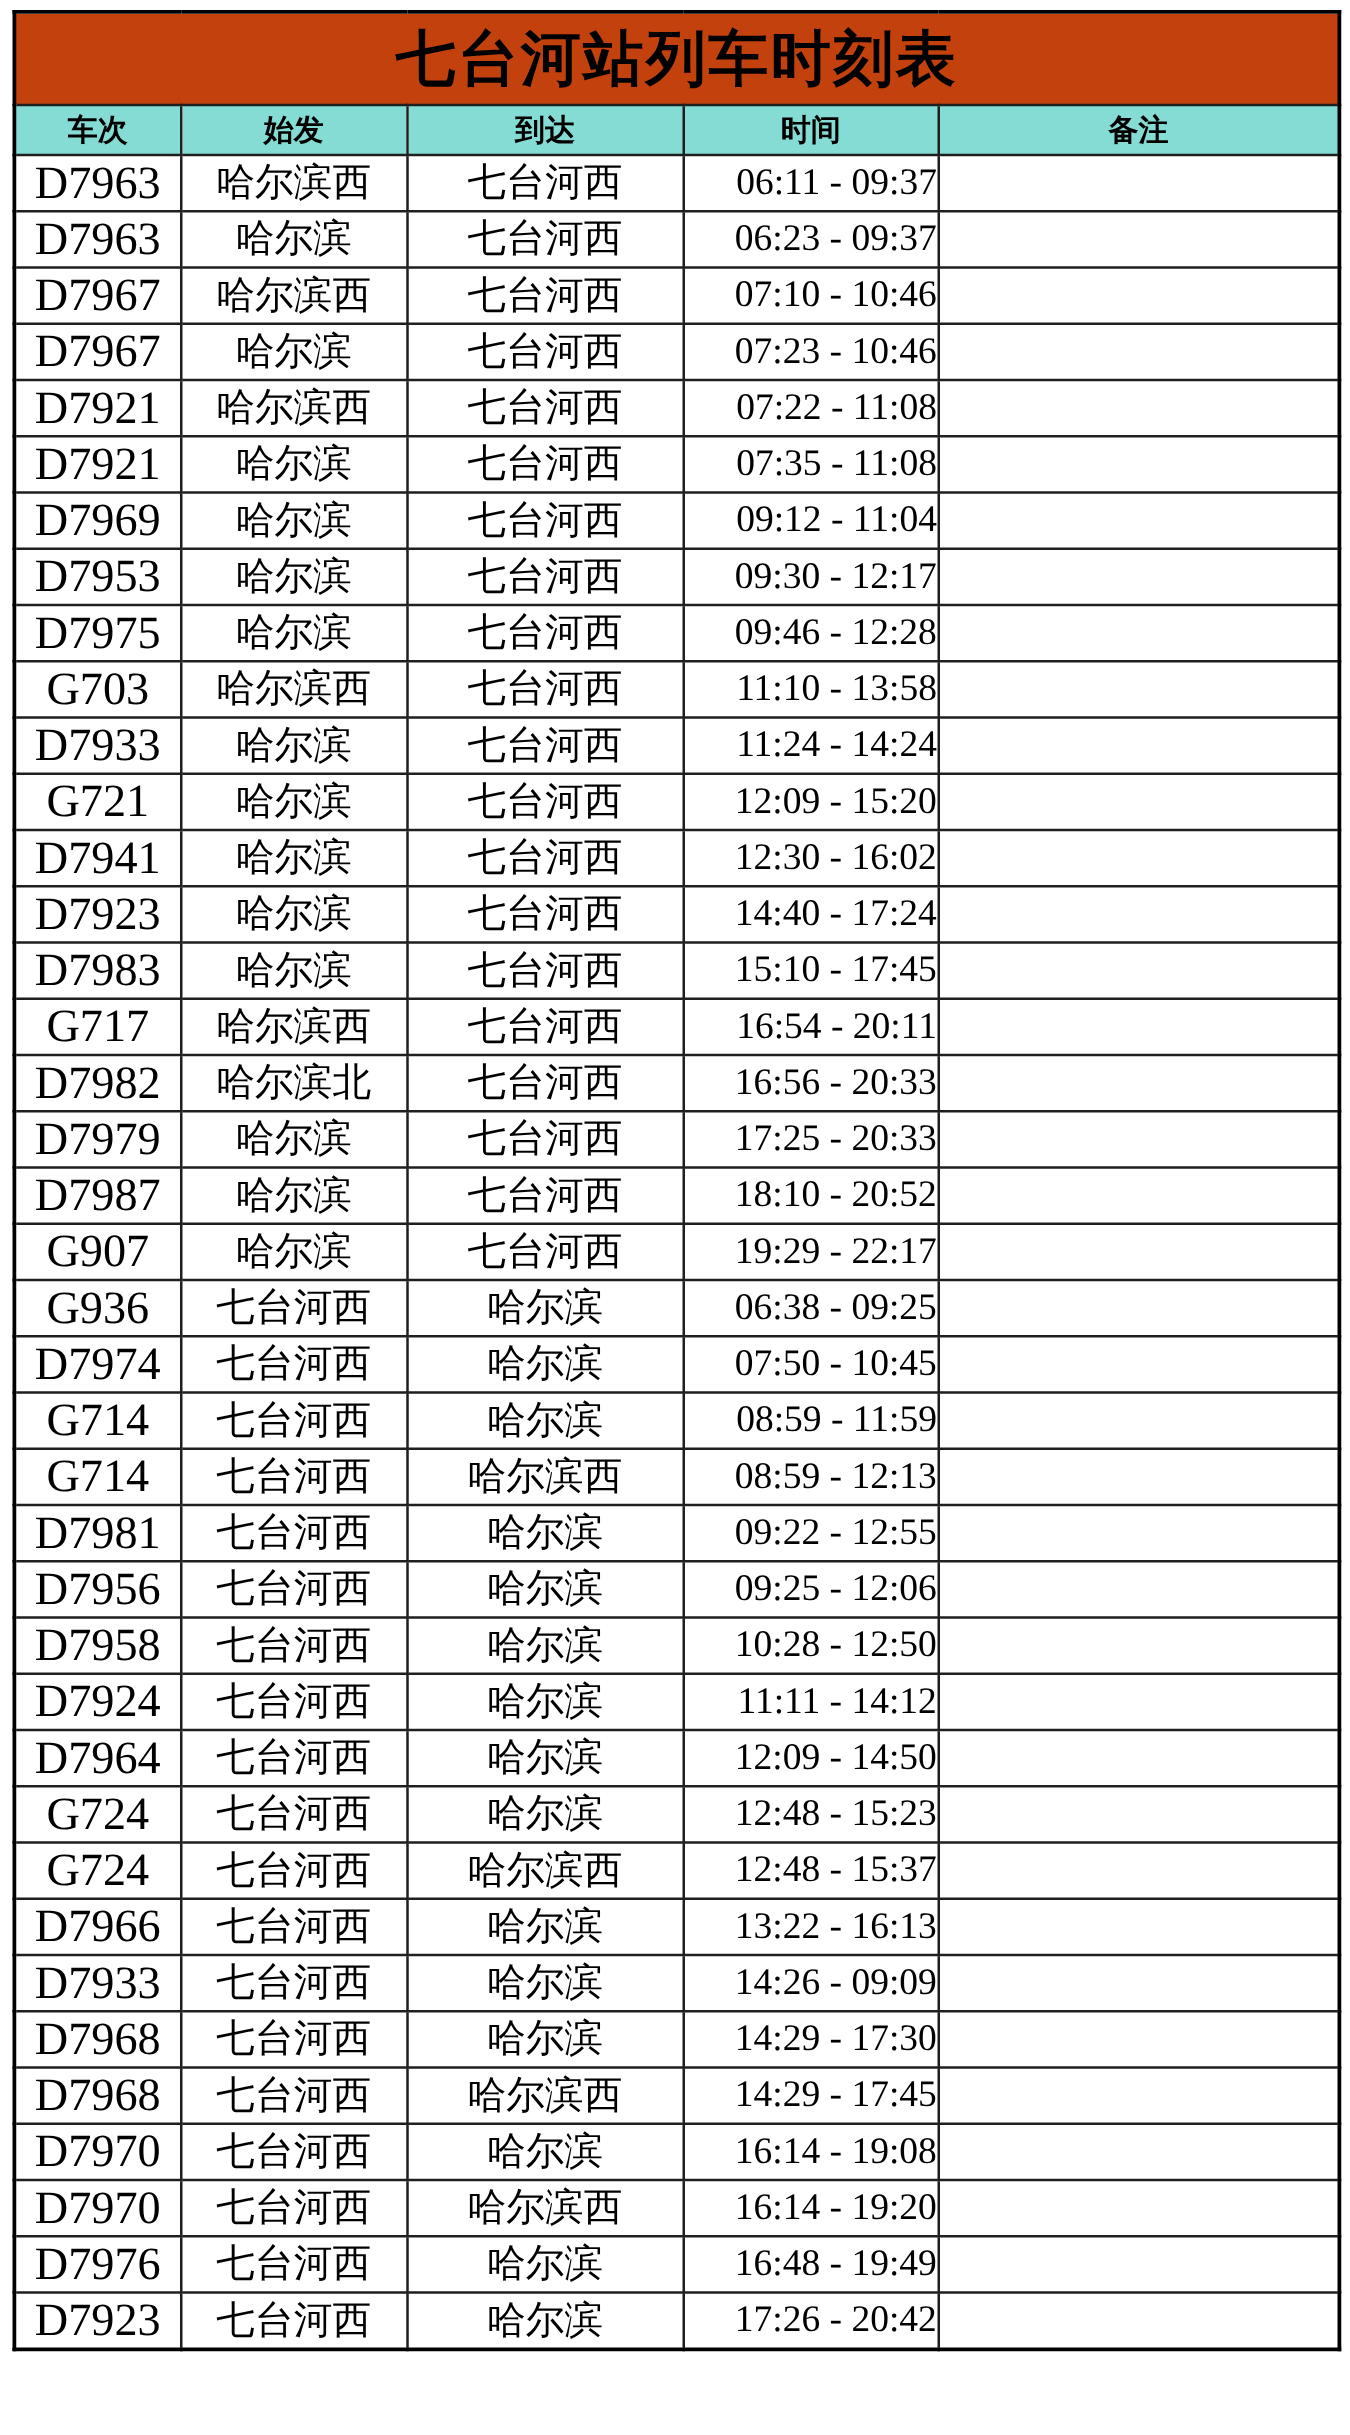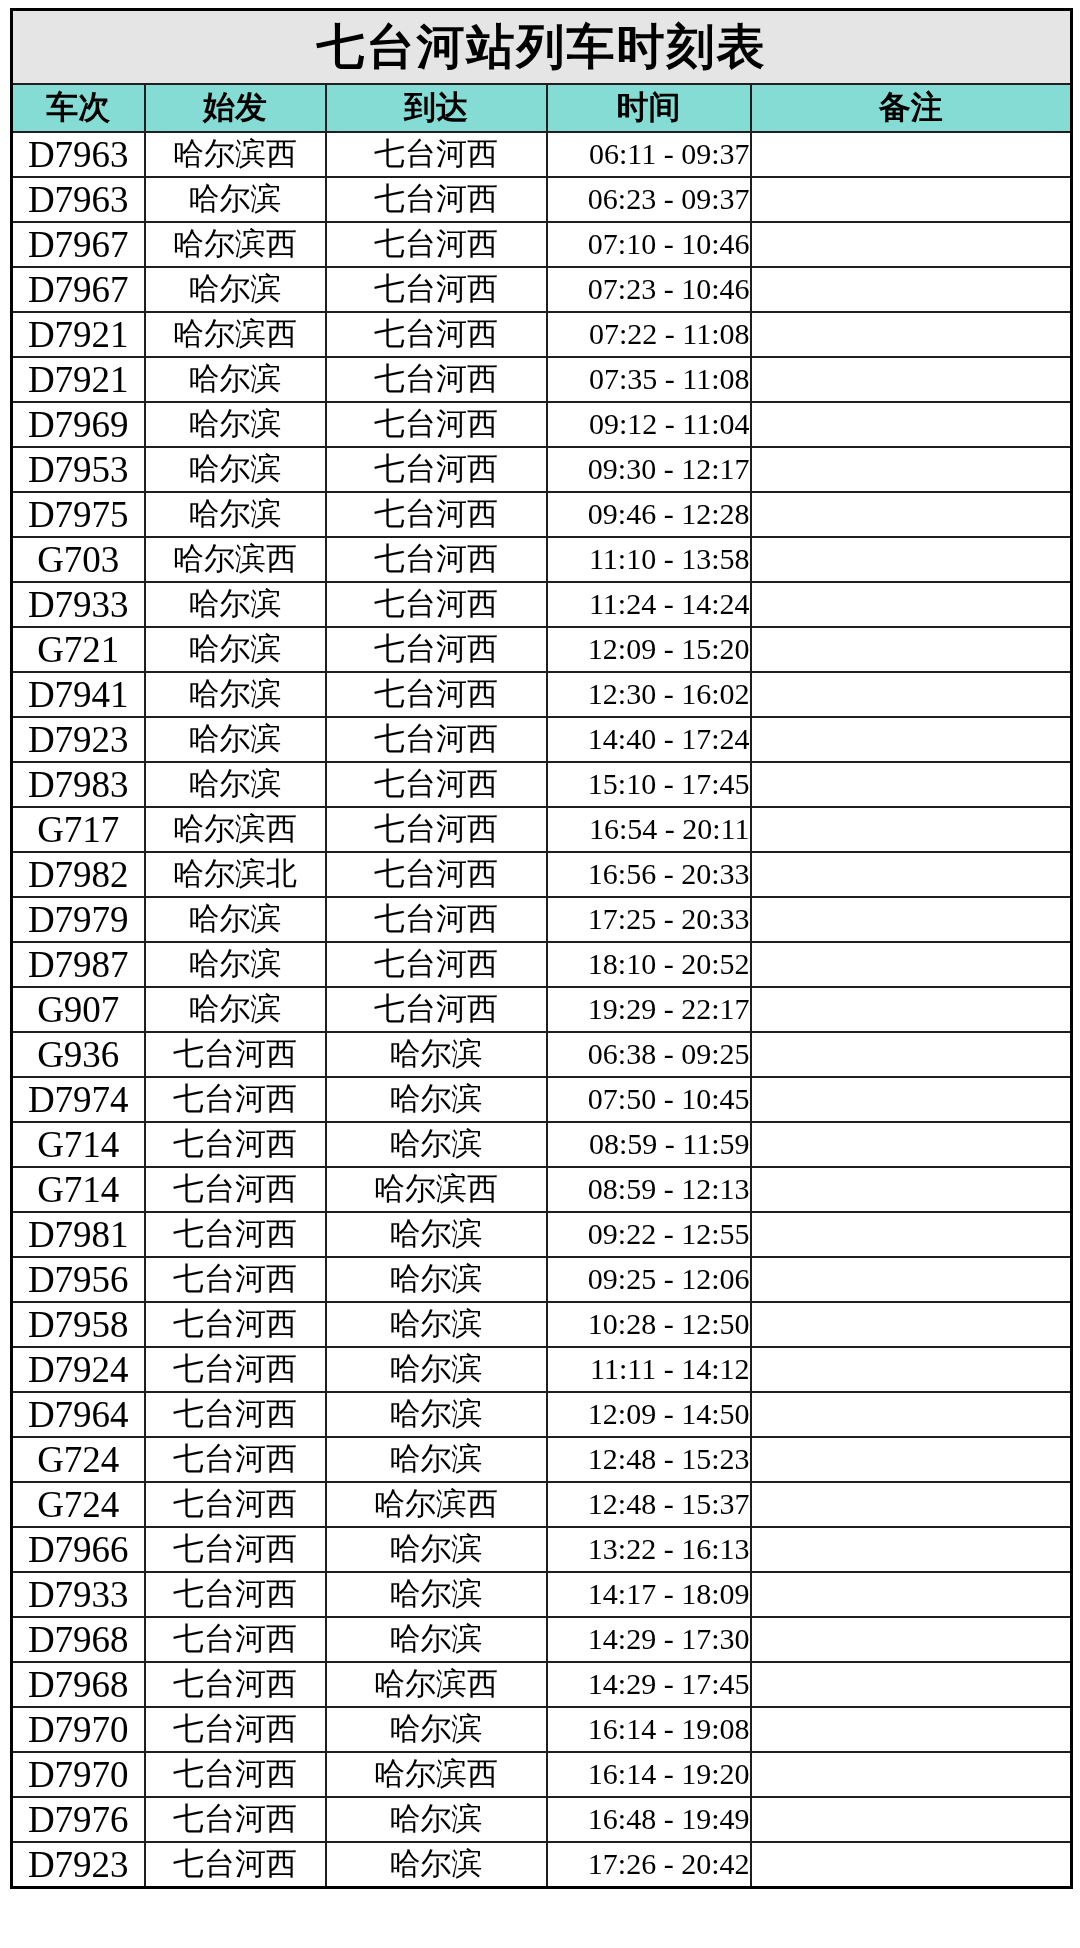--- a/index.html
+++ b/index.html
@@ -20,33 +20,33 @@
     table-layout: fixed;
     border: 3px solid #000000;
   }
   table.timetable th, table.timetable td {
     border: 2px solid #1f1f1f;
     overflow: hidden;
     white-space: nowrap;
   }
   tr.title-row th {
     height: 74px;
-    background: #e5e5e5;
+    background: #c2410c;
     font-family: "Liberation Sans", "DejaVu Sans", sans-serif;
     font-weight: bold;
     font-size: 48px;
     text-align: center;
     vertical-align: middle;
     letter-spacing: 2px;
   }
   tr.header-row th {
     height: 40px;
     background: var(--header-bg, #85DCD4);
     font-weight: bold;
-    font-size: 32px;
+    font-size: 24px;
     text-align: center;
     vertical-align: middle;
   }
   tbody td {
     height: 40px;
     font-size: 31px;
     text-align: center;
     vertical-align: middle;
     background: #ffffff;
     padding: 0;
@@ -304,21 +304,21 @@
           <td class="col-train">D7966</td>
           <td class="col-origin">七台河西</td>
           <td class="col-dest">哈尔滨</td>
           <td class="col-time">13:22 - 16:13</td>
           <td class="col-remark"></td>
         </tr>
         <tr>
           <td class="col-train">D7933</td>
           <td class="col-origin">七台河西</td>
           <td class="col-dest">哈尔滨</td>
-          <td class="col-time">14:17 - 18:09</td>
+          <td class="col-time">14:26 - 09:09</td>
           <td class="col-remark"></td>
         </tr>
         <tr>
           <td class="col-train">D7968</td>
           <td class="col-origin">七台河西</td>
           <td class="col-dest">哈尔滨</td>
           <td class="col-time">14:29 - 17:30</td>
           <td class="col-remark"></td>
         </tr>
         <tr>

